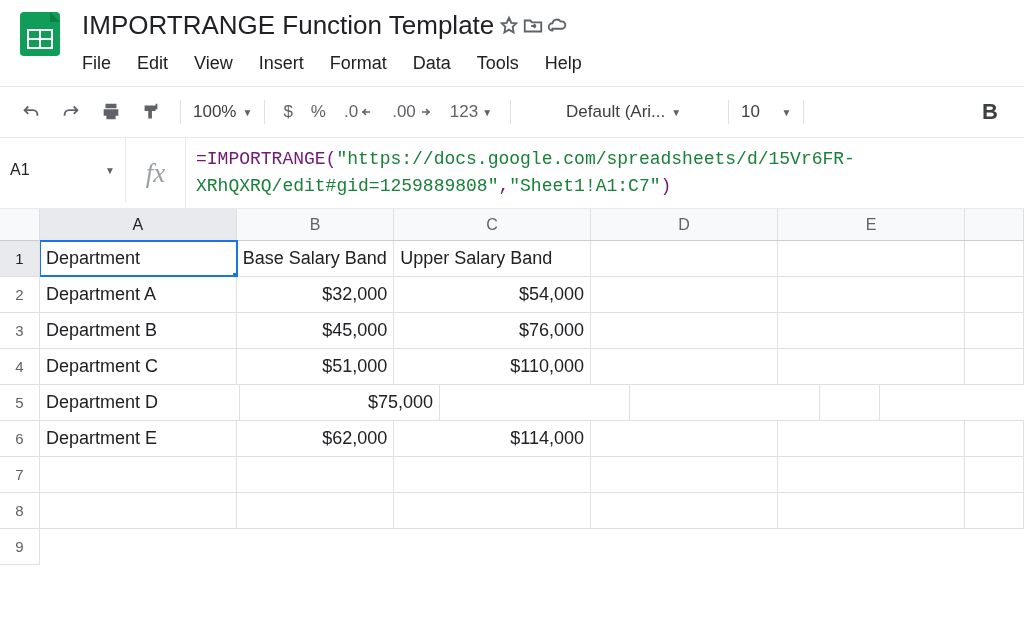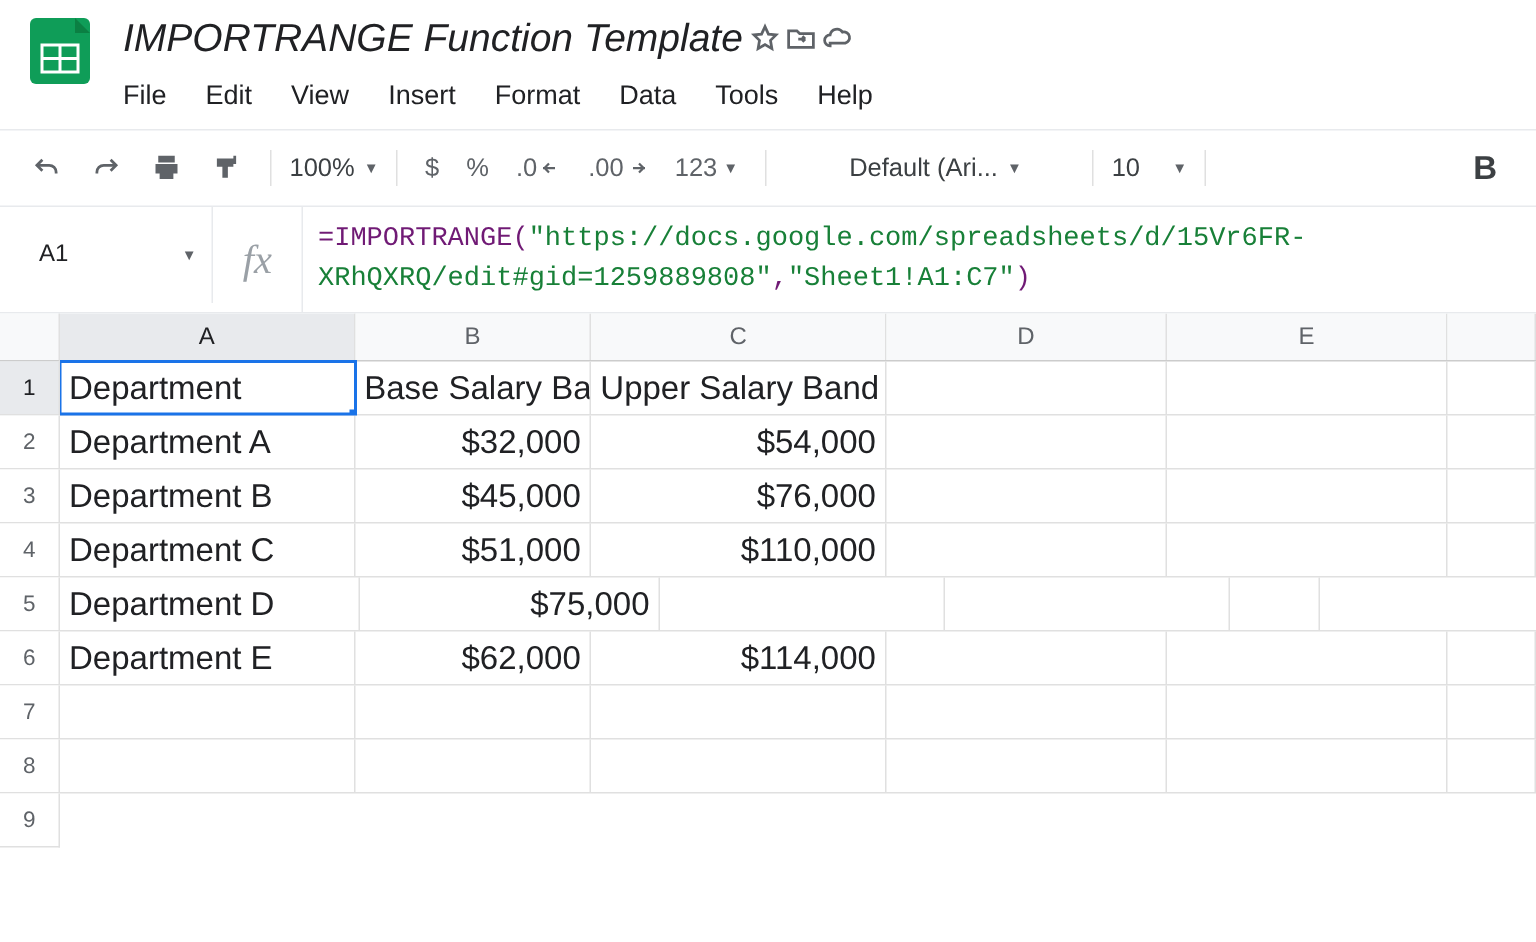--- a/index.html
+++ b/index.html
@@ -1,47 +1,47 @@
 <!DOCTYPE html>
 <html><head>
 <meta charset="utf-8">
 <style>
   * { box-sizing: border-box; }
   html, body { margin:0; padding:0; font-family: Arial, sans-serif; font-size:14px; color:#202124; background:#fff; width:1024px; height:628px; overflow:hidden;}
   .header { display:flex; align-items:flex-start; padding:8px 14px 0 14px; }
   .logo { width:52px; height:52px; margin-right:14px; flex-shrink:0; }
   .title-area { flex:1; }
-  .title-row { display:flex; align-items:center; gap:2px;font-style:italic; }
+  .title-row { display:flex; align-items:center; gap:2px; }
   .doc-title { font-size:26px; color:#202124; padding:2px 2px; }
   .title-icon { color:#5f6368; cursor:pointer; display:flex; align-items:center;}
   .menubar { display:flex; gap:22px; margin-top:6px; font-size:18px; color:#202124;text-align:right; }
   .menubar div { cursor:pointer; padding:4px 2px; }
   .divider { height:1px; background:#e8eaed; margin-top:8px;}
   .toolbar { display:flex; align-items:center; gap:6px; padding:6px 14px; height:50px; font-size:17px; color:#3c4043; }
   .toolbar .sep { width:1px; height:24px; background:#e0e0e0; margin:0 6px;}
   .tb-btn { padding:4px 6px; cursor:pointer; display:flex; align-items:center; gap:4px; color:#5f6368;}
   .tb-btn svg { display:block;}
   .zoom { display:flex; align-items:center; gap:6px; font-size:17px;}
   .font-sel{ display:flex; align-items:center; gap:6px; font-size:17px; width:150px; overflow:hidden; white-space:nowrap;margin-left:43px;}
   .bold { font-weight:700; font-size:22px; margin-left:auto; padding-right:12px;}
-  .fx-row { display:flex; align-items:stretch; border-top:1px solid #e8eaed; border-bottom:1px solid #e8eaed;padding-left:16px;}
+  .fx-row { display:flex; align-items:stretch; border-top:1px solid #e8eaed; border-bottom:1px solid #e8eaed;}
   .name-box { width:126px; display:flex; align-items:center; justify-content:space-between; padding:0 10px; font-size:16px; border-right:1px solid #e8eaed; height:64px;}
   .fx-label { width:60px; display:flex; align-items:center; justify-content:center; font-style:italic; color:#9aa0a6; font-family:serif; font-size:27px; border-right:1px solid #e8eaed;}
   .formula-bar { flex:1; padding:8px 10px; font-family:"Courier New", monospace; font-size:18px; line-height:1.5; white-space:normal; overflow:hidden;}
   .fx-func{ color:#701a75; }
   .fx-str { color:#188038; }
   .grid { display:flex; }
   .rowhdrs { width:40px; }
   .corner { height:32px; border-right:1px solid #e0e0e0; border-bottom:1px solid #ccc; background:#f8f9fa;}
   .rowhdr { height:36px; border-right:1px solid #e0e0e0; border-bottom:1px solid #e0e0e0; background:#fff; display:flex; align-items:center; justify-content:center; font-size:15px; color:#5f6368;}
   .cols { flex:1; overflow:hidden;}
   .colhdrs { display:flex; height:32px; border-bottom:1px solid #ccc;}
   .colhdr { border-right:1px solid #e0e0e0; background:#f8f9fa; display:flex; align-items:center; justify-content:center; font-size:16px; color:#5f6368;}
   .row { display:flex; height:36px; border-bottom:1px solid #e0e0e0;}
-  .cell { border-right:1px solid #e0e0e0; padding:0 6px; display:flex; align-items:center; font-size:22px; overflow:hidden; white-space:nowrap;}
+  .cell { border-right:1px solid #e0e0e0; padding:0 6px; display:flex; align-items:center; font-size:18px; overflow:hidden; white-space:nowrap;}
   .num { justify-content:flex-end; }
   .wA{width:200px;} .wB{width:160px;} .wC{width:200px;} .wD{width:190px;} .wE{width:190px;} .wF{width:60px;}
   .active-cell { outline:2px solid #1a73e8; outline-offset:-1px; position:relative;}
   .active-cell::after{ content:""; position:absolute; right:-3px; bottom:-3px; width:6px; height:6px; background:#1a73e8;}
   .colhdr.active, .rowhdr.active { background:#e8eaed; color:#202124;}
   .dd{font-size:10px; color:#5f6368;}
 </style>
 </head>
 <body>
 

